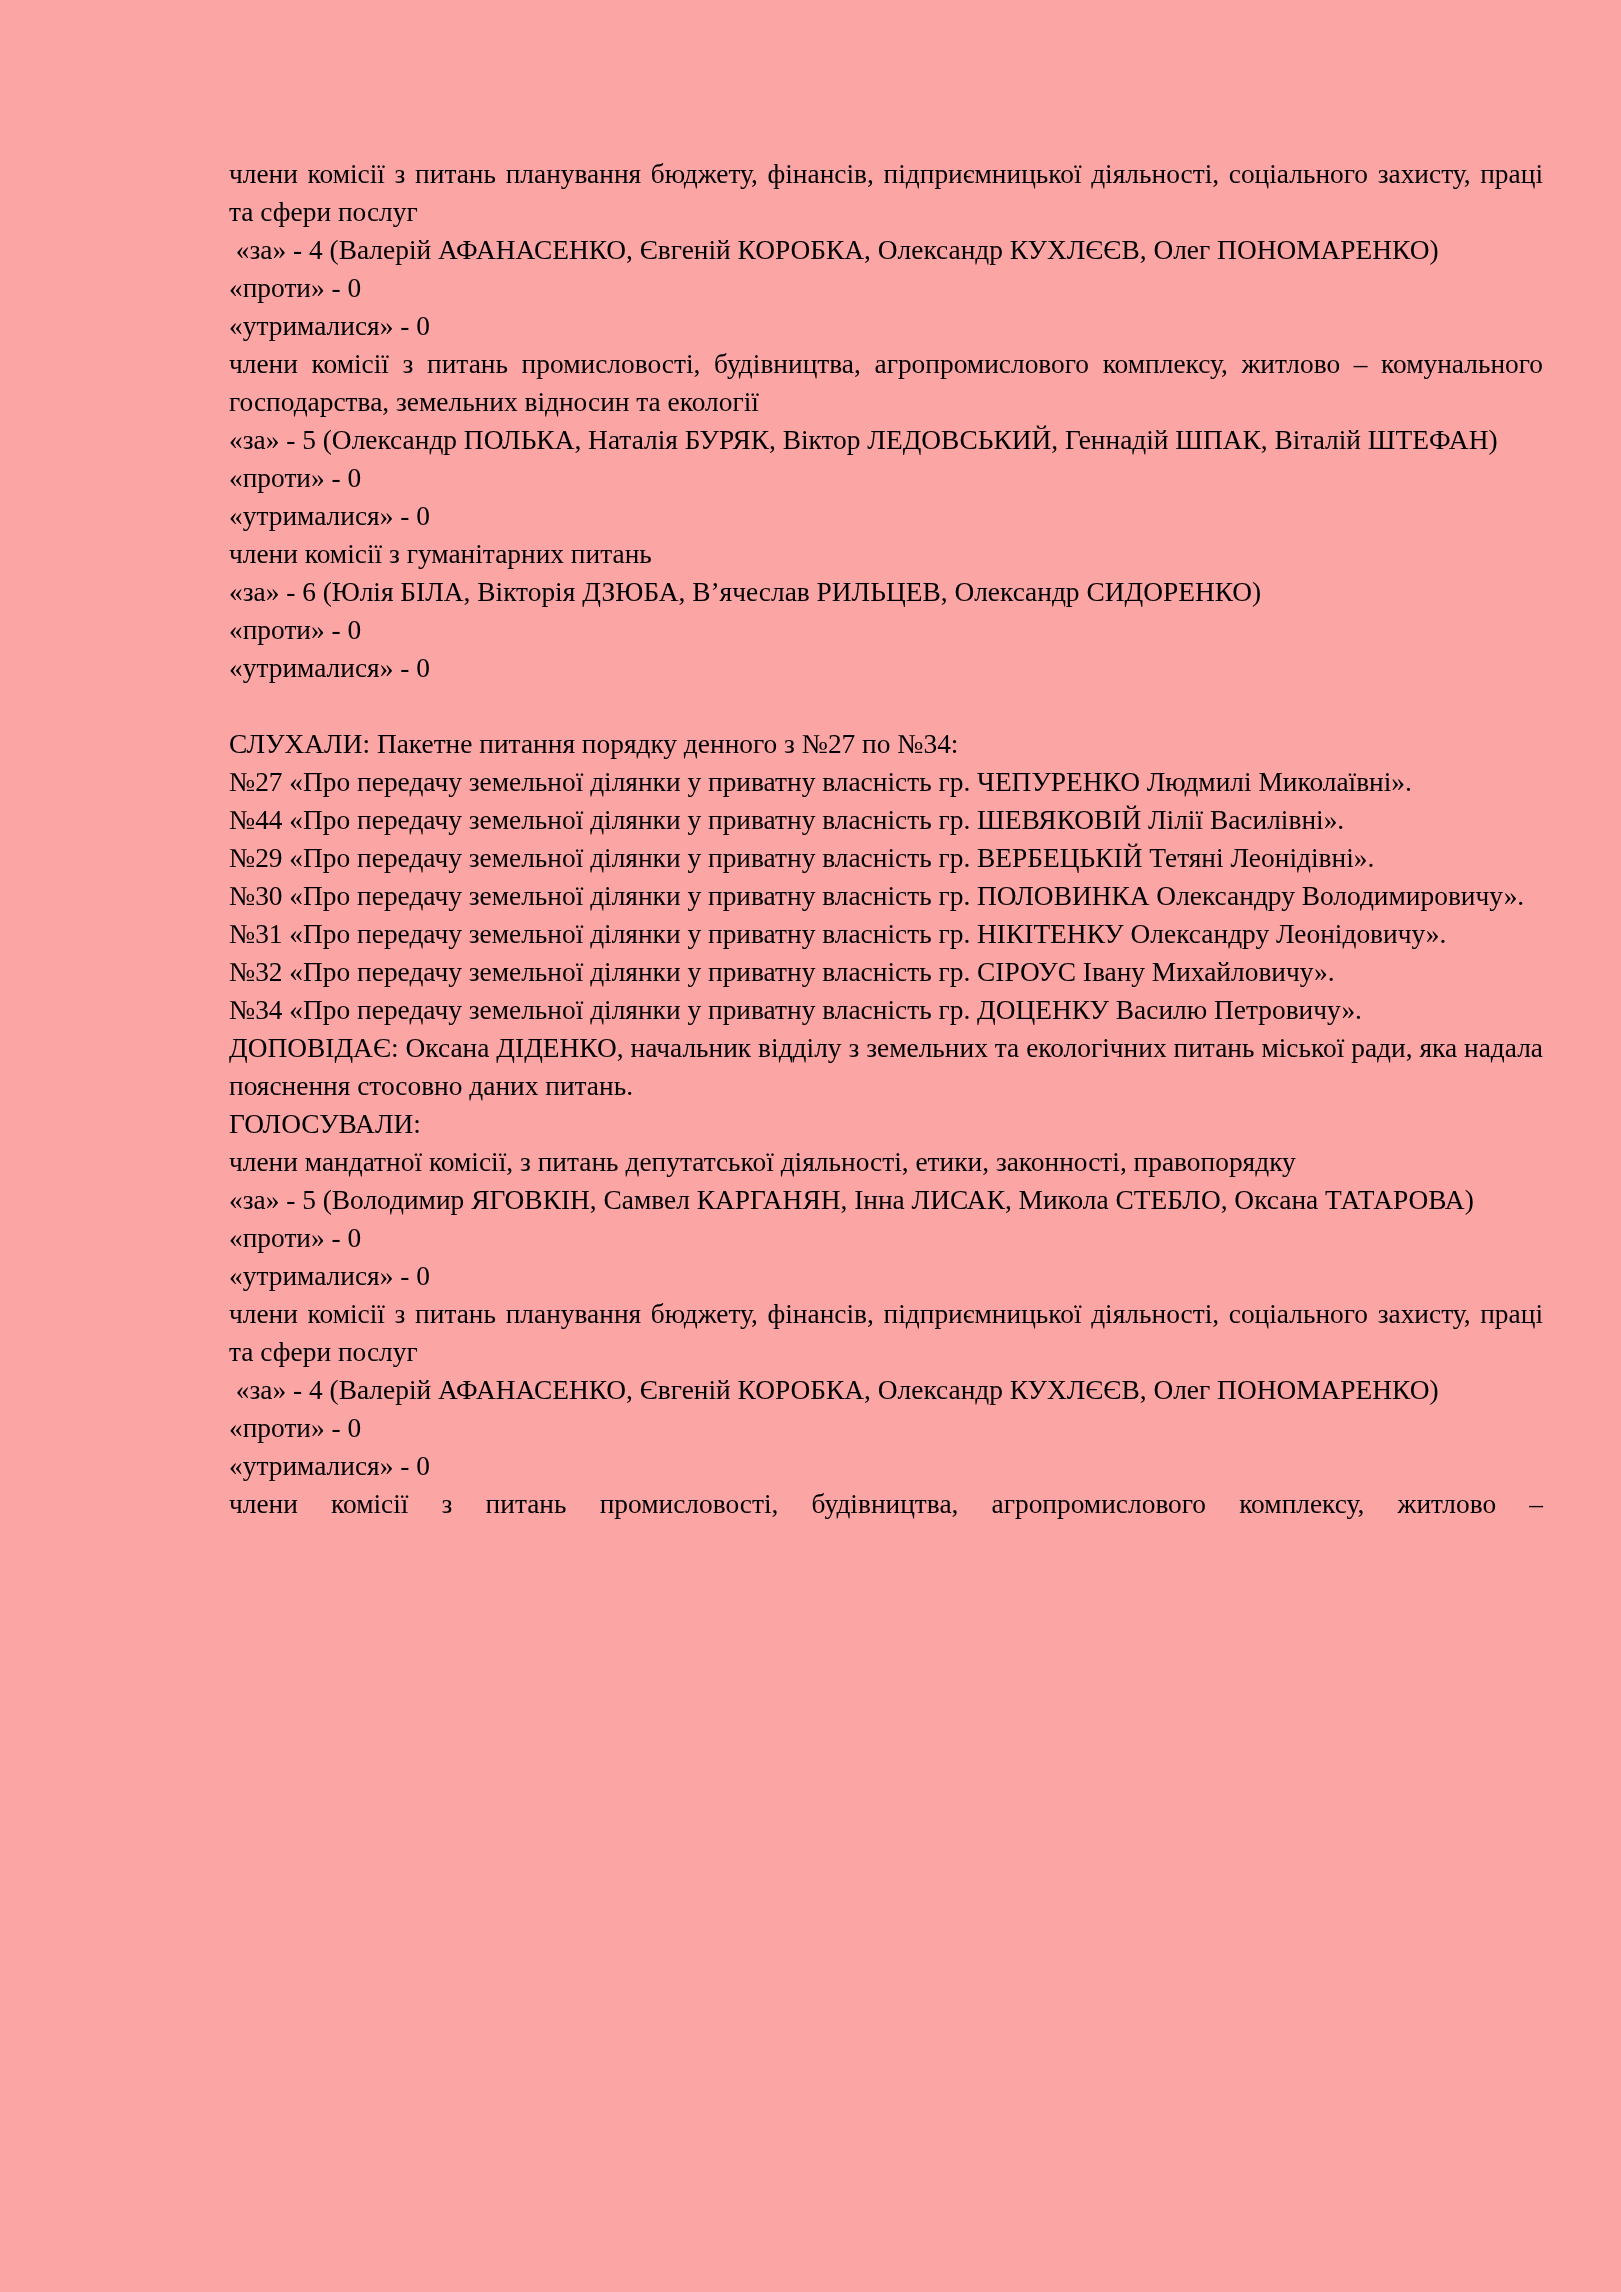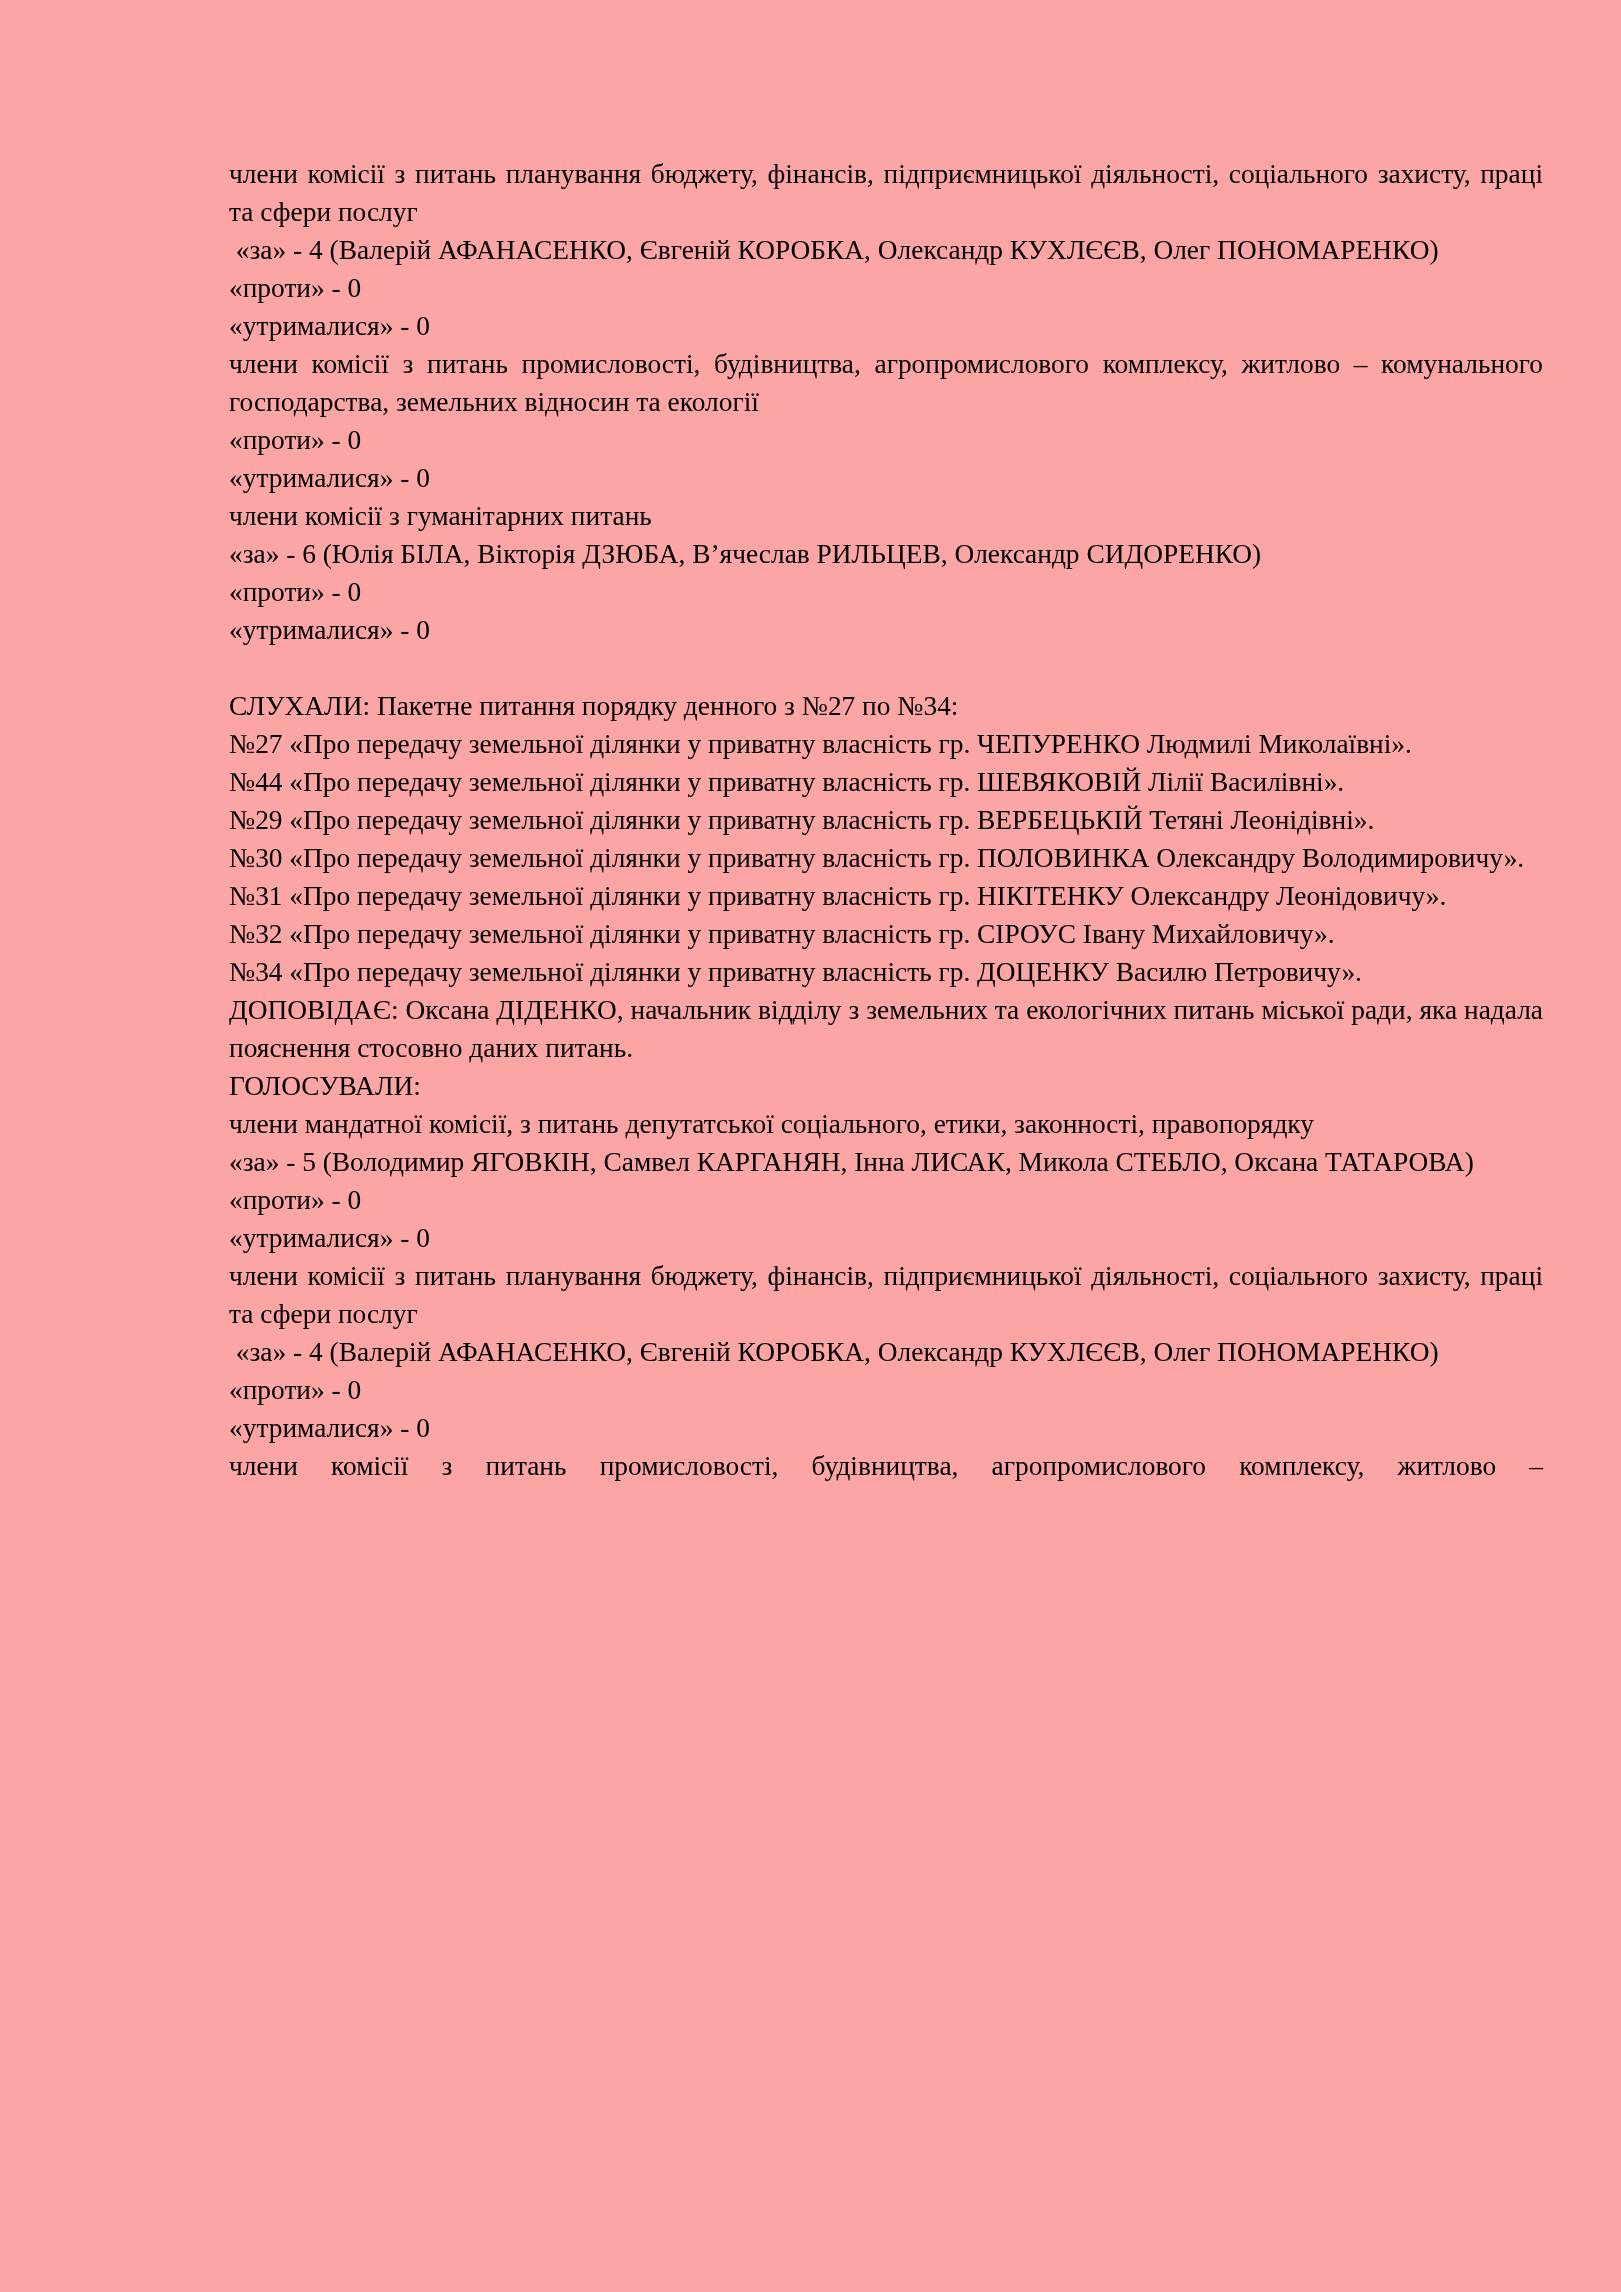--- a/index.html
+++ b/index.html
@@ -45,38 +45,39 @@
 </head>
 <body>
 
 <div class="page">
   <div class="text-block">
       <p class="para">члени комісії з питань планування бюджету, фінансів, підприємницької діяльності, соціального захисту, праці та сфери послуг</p>
       <p class="para">&nbsp;«за» - 4 (Валерій АФАНАСЕНКО, Євгеній КОРОБКА, Олександр КУХЛЄЄВ, Олег ПОНОМАРЕНКО)</p>
       <p class="para">«проти» - 0</p>
       <p class="para">«утрималися» - 0</p>
       <p class="para">члени комісії з питань промисловості, будівництва, агропромислового комплексу, житлово – комунального господарства, земельних відносин та екології</p>
+      <p class="para">«за» - 5 (Олександр ПОЛЬКА, Наталія БУРЯК, Віктор ЛЕДОВСЬКИЙ, Геннадій ШПАК, Віталій ШТЕФАН)</p>
       <p class="para">«проти» - 0</p>
       <p class="para">«утрималися» - 0</p>
       <p class="para">члени комісії з гуманітарних питань</p>
       <p class="para">«за» - 6 (Юлія БІЛА, Вікторія ДЗЮБА, В’ячеслав РИЛЬЦЕВ, Олександр СИДОРЕНКО)</p>
       <p class="para">«проти» - 0</p>
       <p class="para">«утрималися» - 0</p>
       <p class="para">&nbsp;</p>
       <p class="para">СЛУХАЛИ: Пакетне питання порядку денного з №27 по №34:</p>
       <p class="para">№27 «Про передачу земельної ділянки у приватну власність гр. ЧЕПУРЕНКО Людмилі Миколаївні».</p>
       <p class="para">№44 «Про передачу земельної ділянки у приватну власність гр. ШЕВЯКОВІЙ Лілії Василівні».</p>
       <p class="para">№29 «Про передачу земельної ділянки у приватну власність гр. ВЕРБЕЦЬКІЙ Тетяні Леонідівні».</p>
       <p class="para">№30 «Про передачу земельної ділянки у приватну власність гр. ПОЛОВИНКА Олександру Володимировичу».</p>
       <p class="para">№31 «Про передачу земельної ділянки у приватну власність гр. НІКІТЕНКУ Олександру Леонідовичу».</p>
       <p class="para">№32 «Про передачу земельної ділянки у приватну власність гр. СІРОУС Івану Михайловичу».</p>
       <p class="para">№34 «Про передачу земельної ділянки у приватну власність гр. ДОЦЕНКУ Василю Петровичу».</p>
       <p class="para">ДОПОВІДАЄ: Оксана ДІДЕНКО, начальник відділу з земельних та екологічних питань міської ради, яка надала пояснення стосовно даних питань.</p>
       <p class="para">ГОЛОСУВАЛИ:</p>
-      <p class="para">члени мандатної комісії, з питань депутатської соціального, етики, законності, правопорядку</p>
+      <p class="para">члени мандатної комісії, з питань депутатської діяльності, етики, законності, правопорядку</p>
       <p class="para">«за» - 5 (Володимир ЯГОВКІН, Самвел КАРГАНЯН, Інна ЛИСАК, Микола СТЕБЛО, Оксана ТАТАРОВА)</p>
       <p class="para">«проти» - 0</p>
       <p class="para">«утрималися» - 0</p>
       <p class="para">члени комісії з питань планування бюджету, фінансів, підприємницької діяльності, соціального захисту, праці та сфери послуг</p>
       <p class="para">&nbsp;«за» - 4 (Валерій АФАНАСЕНКО, Євгеній КОРОБКА, Олександр КУХЛЄЄВ, Олег ПОНОМАРЕНКО)</p>
       <p class="para">«проти» - 0</p>
       <p class="para">«утрималися» - 0</p>
       <p class="para">члени комісії з питань промисловості, будівництва, агропромислового комплексу, житлово –</p>
     </div>
 </div>

